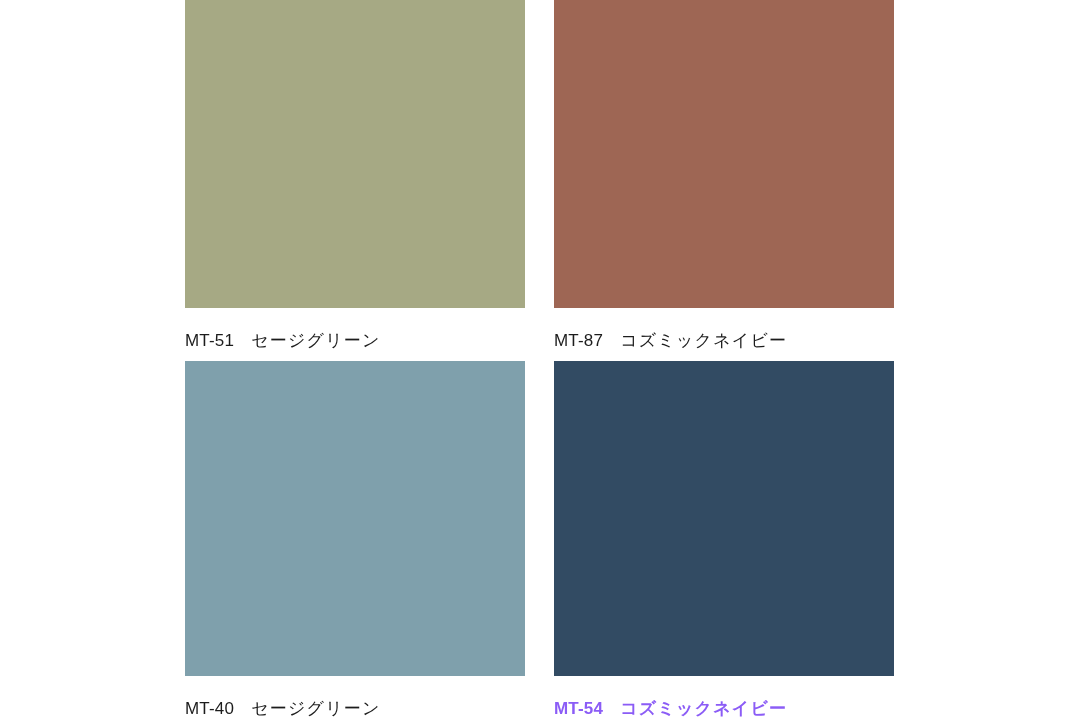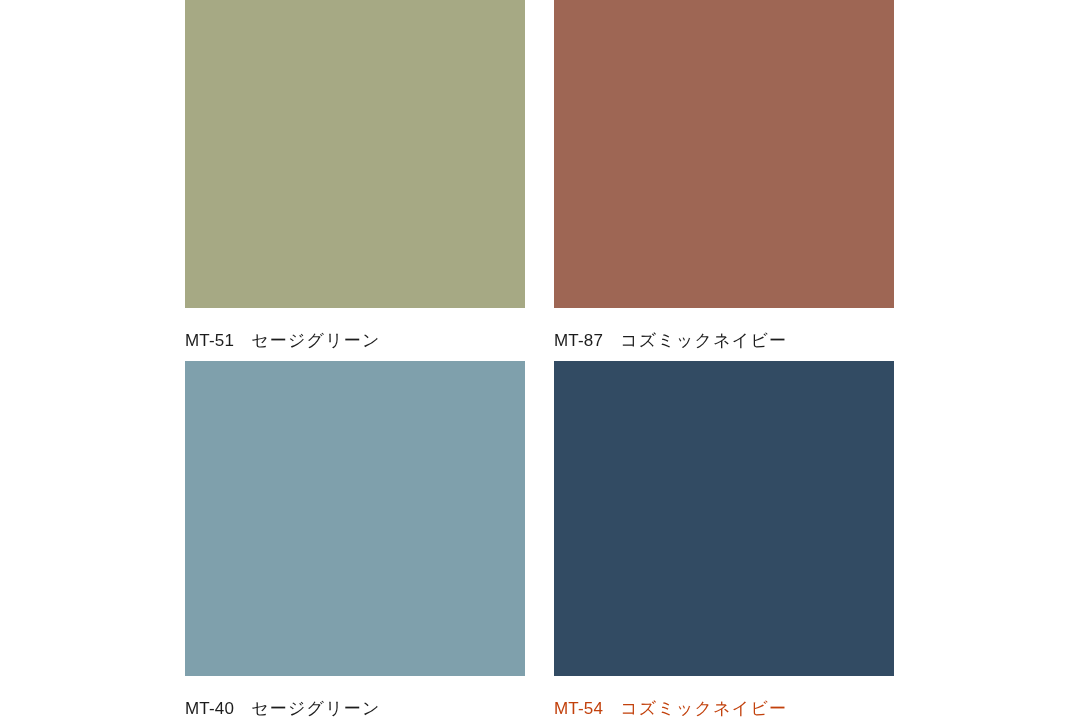--- a/index.html
+++ b/index.html
@@ -100,19 +100,19 @@
 
     <div class="swatch-cell">
       <div class="swatch-chip" style="background-color: rgb(127, 160, 172);"></div>
       <div class="swatch-caption" style="color: rgb(28, 28, 28);">
         <span class="caption-code">MT-40</span><span class="caption-gap"></span><span class="caption-name">セージグリーン</span>
       </div>
     </div>
 
     <div class="swatch-cell">
       <div class="swatch-chip" style="background-color: rgb(50, 75, 99);"></div>
-      <div class="swatch-caption" style="color: #c2410c;">
+      <div class="swatch-caption" style="color: #8b5cf6; font-weight: bold;">
         <span class="caption-code">MT-54</span><span class="caption-gap"></span><span class="caption-name">コズミックネイビー</span>
       </div>
     </div>
 
   </div>
 </div>
 
 </body></html>

